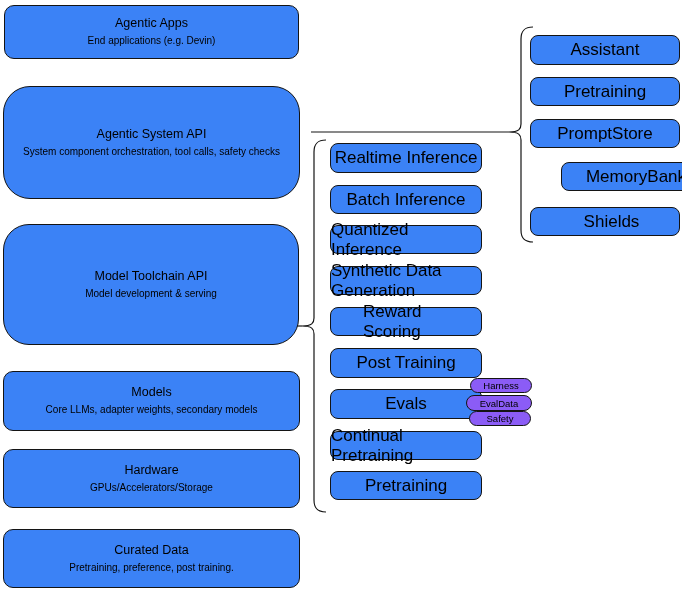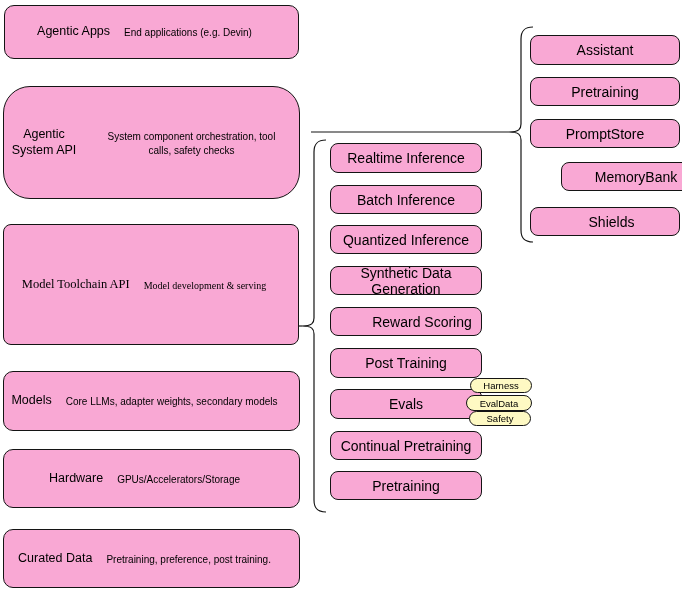--- a/index.html
+++ b/index.html
@@ -20,51 +20,51 @@
     position: absolute;
     left: 0;
     top: 0;
     width: 682px;
     height: 591px;
     pointer-events: none;
   }
   .box {
     position: absolute;
     box-sizing: border-box;
-    background: #f9a8d4;
+    background: #3b82f6;
     border: 1px solid #141414;
     display: flex;
-    flex-direction: row;
+    flex-direction: column;
     align-items: center;
     justify-content: center;
-    text-align: center;
+    text-align: left;
   }
   .lbox .title {
     font-size: 12.5px;
     line-height: 1.25;
     color: #000;
   }
   .lbox .subtitle {
     font-size: 10px;
     line-height: 1.35;
     margin-top: 2px;
     color: #000;
     padding: 0 14px;
   }
   .mbox, .rbox {
     border-radius: 8px;
-    font-size: 14px;
+    font-size: 17px;
   }
   .lbox { border-radius: 10px; }
   .lbox.r-large { border-radius: 27px; }
-  .lbox.r-xlarge { border-radius: 8px; font-family: Liberation Serif, serif; }
+  .lbox.r-xlarge { border-radius: 26px; }
   .pill {
     position: absolute;
     box-sizing: border-box;
-    background: #fef9c3;
+    background: #8b5cf6;
     border: 1px solid #141414;
     border-radius: 9px;
     display: flex;
     align-items: center;
     justify-content: center;
     font-size: 9.5px;
     z-index: 5;
   }
   .label { display: inline-block; }
 </style>

